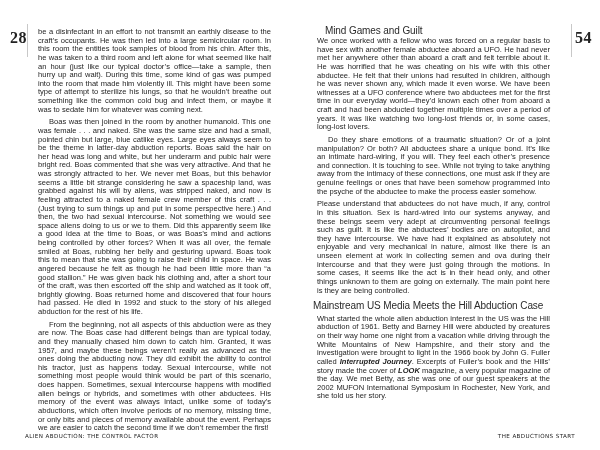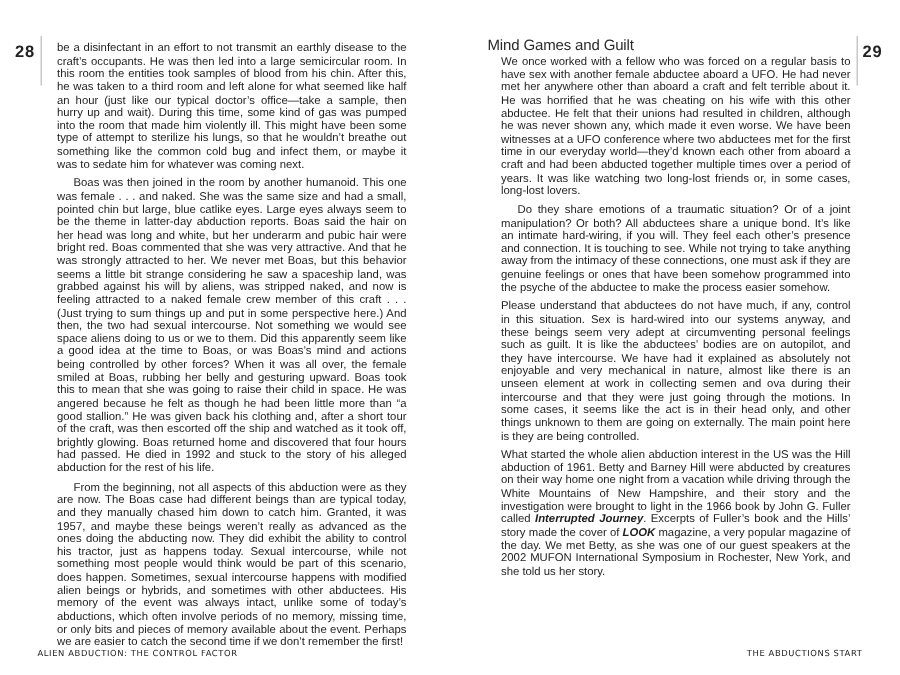--- a/index.html
+++ b/index.html
@@ -5,37 +5,37 @@
   html, body { margin:0; padding:0; }
   body {
     width:600px; height:450px; background:#ffffff; position:relative; overflow:hidden;
     font-family:"Liberation Sans", sans-serif; color:#1e1e1e;
   }
   .page { position:absolute; top:0; height:450px; }
   .page.left { left:0; width:300px; }
   .page.right { left:300px; width:300px; }
 
   .page-num {
-    position:absolute; top:29px; font-family:Liberation Sans, sans-serif;
-    font-size:11px; font-weight:bold; letter-spacing:0.5px; color:#222;
+    position:absolute; top:29px; font-family:Liberation Serif, serif;
+    font-size:16px; font-weight:bold; letter-spacing:0.5px; color:#222;
   }
   .left .page-num { left:10px; }
   .right .page-num { left:275px; }
   .rule {
     position:absolute; top:24px; width:1px; height:33px; background:#c8c8c8;
   }
   .left .rule { left:27px; }
   .right .rule { left:271px; }
 
   .body-text {
     position:absolute; top:24px; font-size:7.55px; line-height:8.62px;
     text-align:justify; hyphens:none;
   }
   .left .body-text { left:34px; width:241px; }
-  .right .body-text { left:30px; width:241px; top:33px; }
+  .right .body-text { left:13px; width:241px; top:33px; }
 
   .body-text p { margin:4px; }
   .body-text p.indent { text-indent:11px; }
   .body-text p.last { text-align-last:left; }
 
   h2 {
     font-size:10px; font-weight:normal; margin:0; color:#2a2a2a;
     font-family:"Liberation Sans", sans-serif; letter-spacing:-0.1px;
   }
   .right h2.first { position:absolute; left:25px; top:25px; }
@@ -58,24 +58,25 @@
   <div class="body-text">
     <p>be a disinfectant in an effort to not transmit an earthly disease to the craft’s occupants. He was then led into a large semicircular room. In this room the entities took samples of blood from his chin. After this, he was taken to a third room and left alone for what seemed like half an hour (just like our typical doctor’s office—take a sample, then hurry up and wait). During this time, some kind of gas was pumped into the room that made him violently ill. This might have been some type of attempt to sterilize his lungs, so that he wouldn’t breathe out something like the common cold bug and infect them, or maybe it was to sedate him for whatever was coming next.</p>
     <p class="indent">Boas was then joined in the room by another humanoid. This one was female . . . and naked. She was the same size and had a small, pointed chin but large, blue catlike eyes. Large eyes always seem to be the theme in latter-day abduction reports. Boas said the hair on her head was long and white, but her underarm and pubic hair were bright red. Boas commented that she was very attractive. And that he was strongly attracted to her. We never met Boas, but this behavior seems a little bit strange considering he saw a spaceship land, was grabbed against his will by aliens, was stripped naked, and now is feeling attracted to a naked female crew member of this craft . . . (Just trying to sum things up and put in some perspective here.) And then, the two had sexual intercourse. Not something we would see space aliens doing to us or we to them. Did this apparently seem like a good idea at the time to Boas, or was Boas’s mind and actions being controlled by other forces? When it was all over, the female smiled at Boas, rubbing her belly and gesturing upward. Boas took this to mean that she was going to raise their child in space. He was angered because he felt as though he had been little more than “a good stallion.” He was given back his clothing and, after a short tour of the craft, was then escorted off the ship and watched as it took off, brightly glowing. Boas returned home and discovered that four hours had passed. He died in 1992 and stuck to the story of his alleged abduction for the rest of his life.</p>
     <p class="indent last">From the beginning, not all aspects of this abduction were as they are now. The Boas case had different beings than are typical today, and they manually chased him down to catch him. Granted, it was 1957, and maybe these beings weren’t really as advanced as the ones doing the abducting now. They did exhibit the ability to control his tractor, just as happens today. Sexual intercourse, while not something most people would think would be part of this scenario, does happen. Sometimes, sexual intercourse happens with modified alien beings or hybrids, and sometimes with other abductees. His memory of the event was always intact, unlike some of today’s abductions, which often involve periods of no memory, missing time, or only bits and pieces of memory available about the event. Perhaps we are easier to catch the second time if we don’t remember the first!</p>
   </div>
   <div class="footer">ALIEN ABDUCTION: THE CONTROL FACTOR</div>
 </div>
 
 <div class="page right">
   <div class="rule"></div>
-  <div class="page-num">29</div>
+  <div class="page-num">54</div>
   <h2 class="first">Mind Games and Guilt</h2>
   <div class="body-text">
     <p>We once worked with a fellow who was forced on a regular basis to have sex with another female abductee aboard a UFO. He had never met her anywhere other than aboard a craft and felt terrible about it. He was horrified that he was cheating on his wife with this other abductee. He felt that their unions had resulted in children, although he was never shown any, which made it even worse. We have been witnesses at a UFO conference where two abductees met for the first time in our everyday world—they’d known each other from aboard a craft and had been abducted together multiple times over a period of years. It was like watching two long-lost friends or, in some cases, long-lost lovers.</p>
     <p class="indent">Do they share emotions of a traumatic situation? Or of a joint manipulation? Or both? All abductees share a unique bond. It’s like an intimate hard-wiring, if you will. They feel each other’s presence and connection. It is touching to see. While not trying to take anything away from the intimacy of these connections, one must ask if they are genuine feelings or ones that have been somehow programmed into the psyche of the abductee to make the process easier somehow.</p>
 
     <p>Please understand that abductees do not have much, if any, control in this situation. Sex is hard-wired into our systems anyway, and these beings seem very adept at circumventing personal feelings such as guilt. It is like the abductees’ bodies are on autopilot, and they have intercourse. We have had it explained as absolutely not enjoyable and very mechanical in nature, almost like there is an unseen element at work in collecting semen and ova during their intercourse and that they were just going through the motions. In some cases, it seems like the act is in their head only, and other things unknown to them are going on externally. The main point here is they are being controlled.</p>
 
+    <h2>Mainstream US Media Meets the Hill Abduction Case</h2>
     <p><span>What started the whole alien abduction interest in the US was the Hill abduction of 1961. Betty and Barney Hill were abducted by creatures on their way home one night from a vacation while driving through the White Mountains of New Hampshire, and their story and the investigation were brought to light in the 1966 book by John G. Fuller called </span><em>Interrupted Journey</em><span>. Excerpts of Fuller’s book and the Hills’ story made the cover of </span><em>LOOK</em><span> magazine, a very popular magazine of the day. We met Betty, as she was one of our guest speakers at the 2002 MUFON International Symposium in Rochester, New York, and she told us her story.</span></p>
   </div>
   <div class="footer">THE ABDUCTIONS START</div>
 </div>
 
 </body></html>

